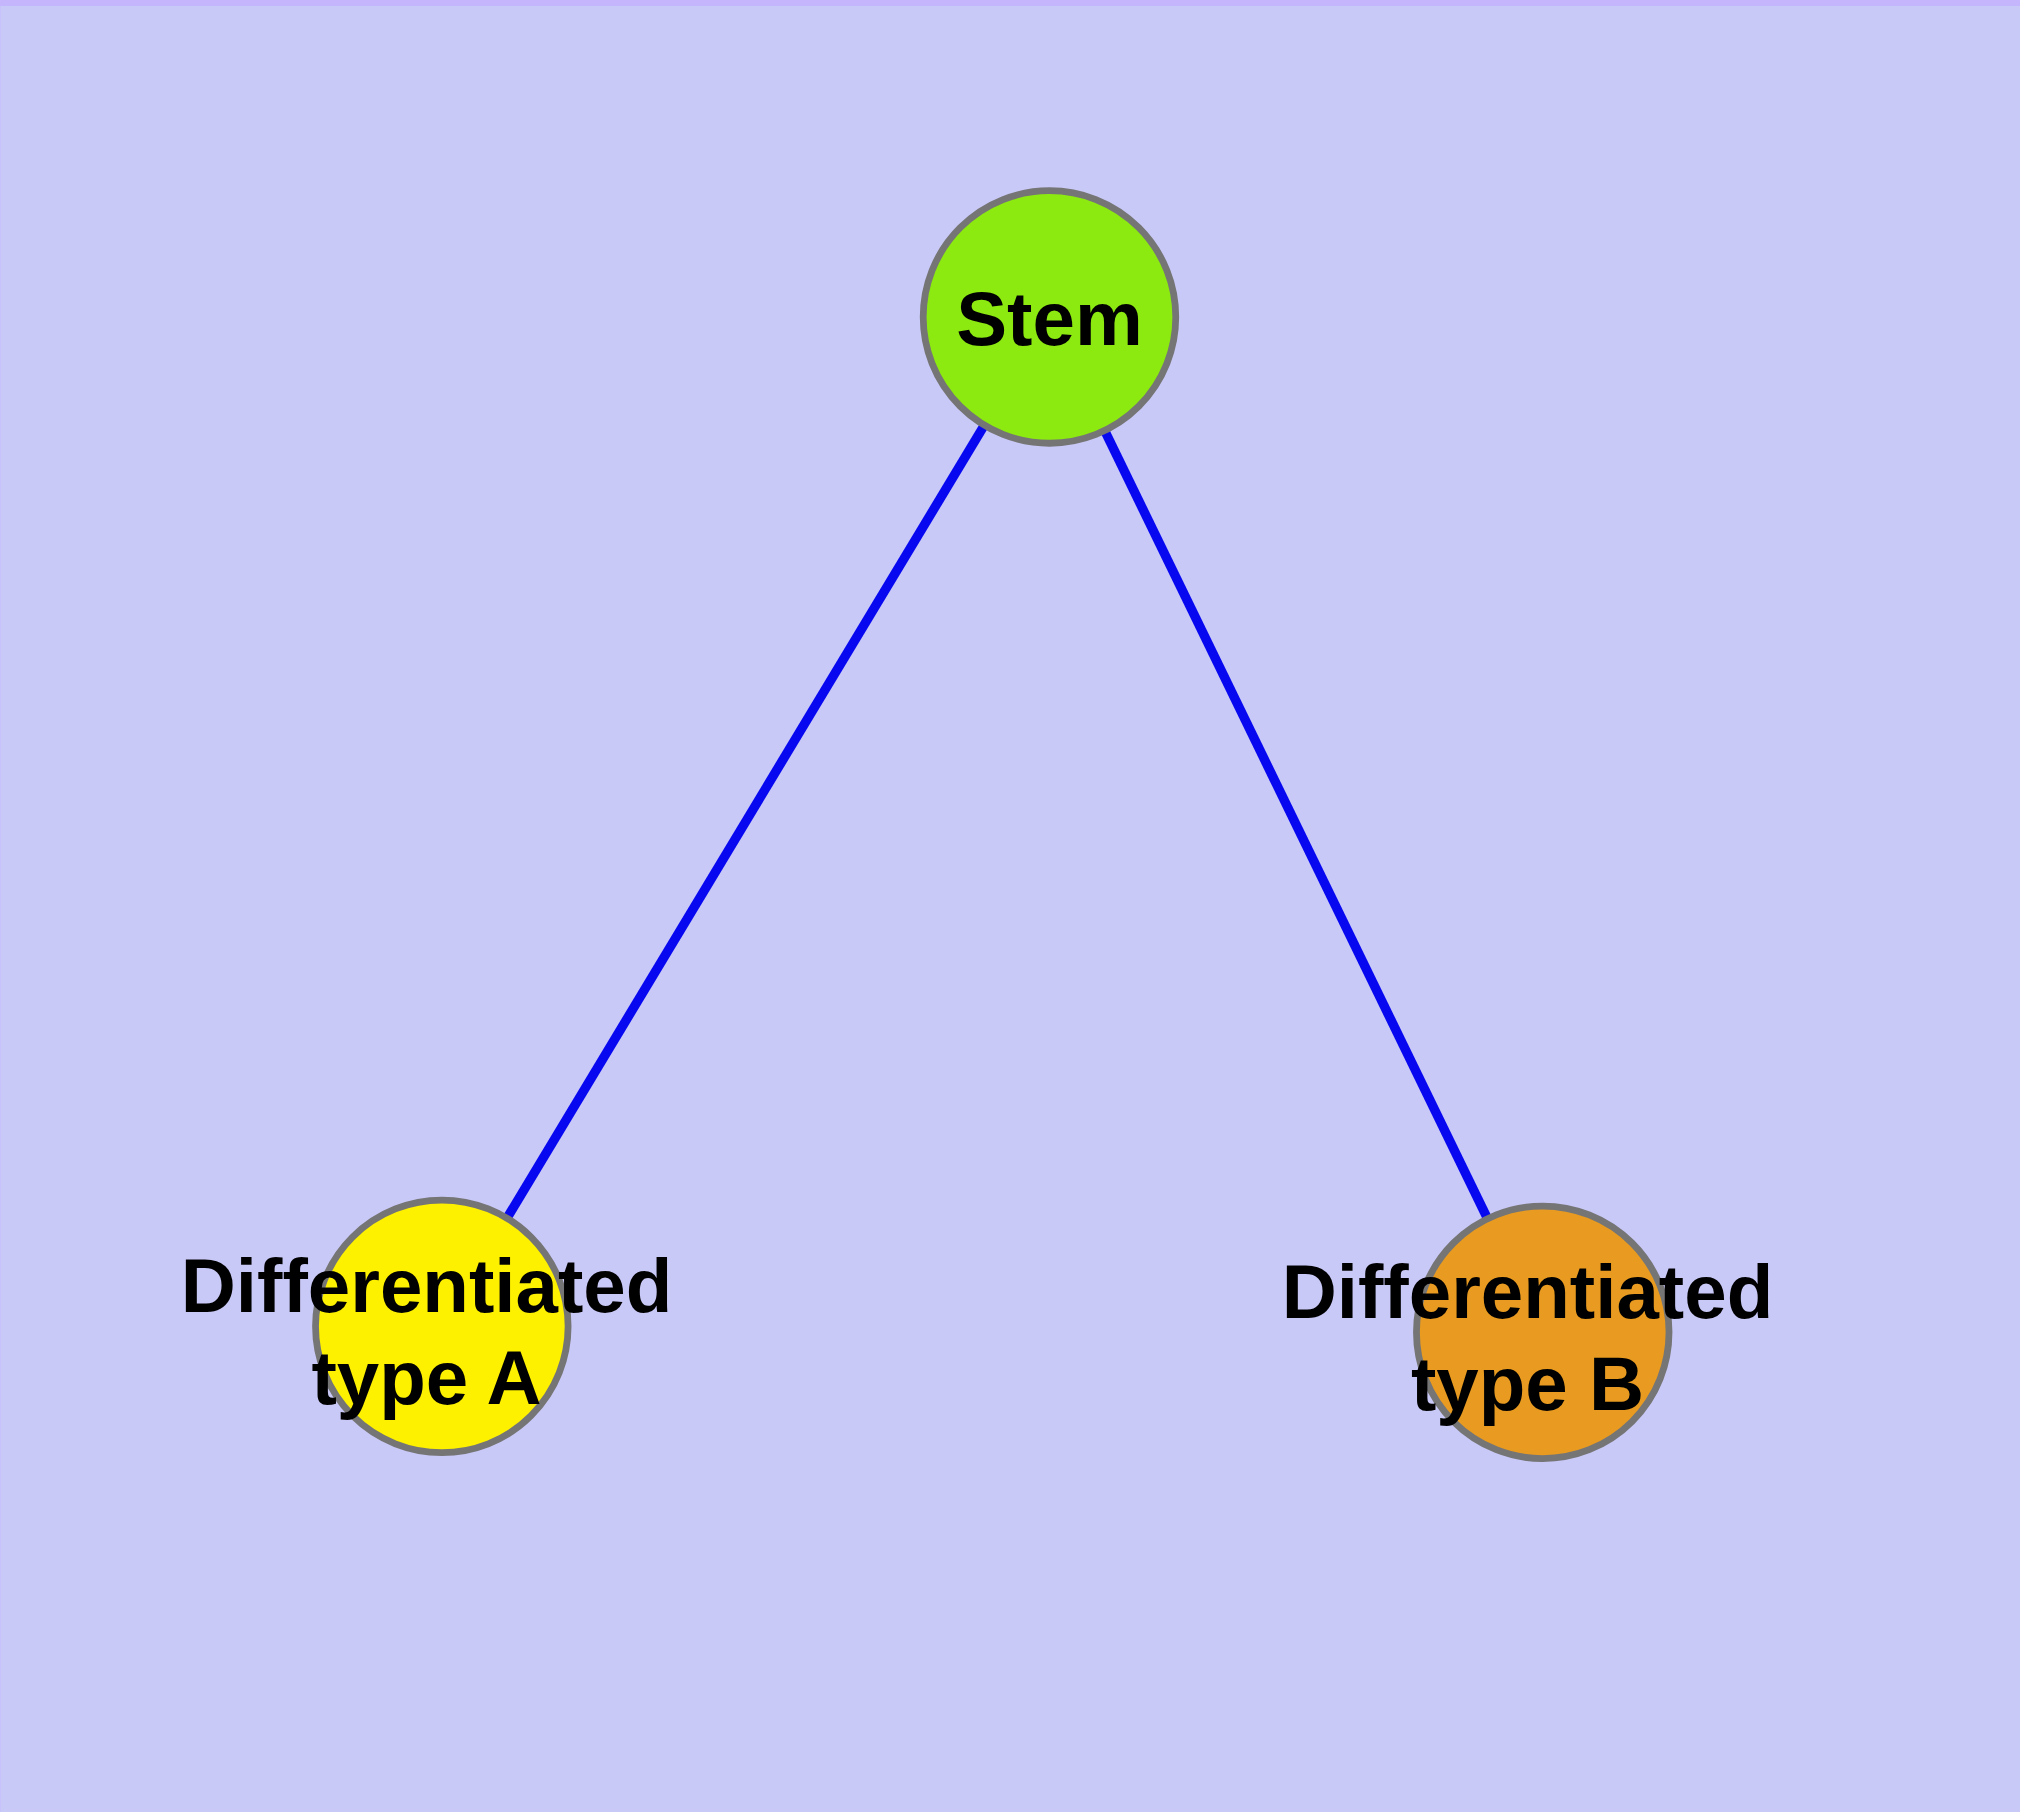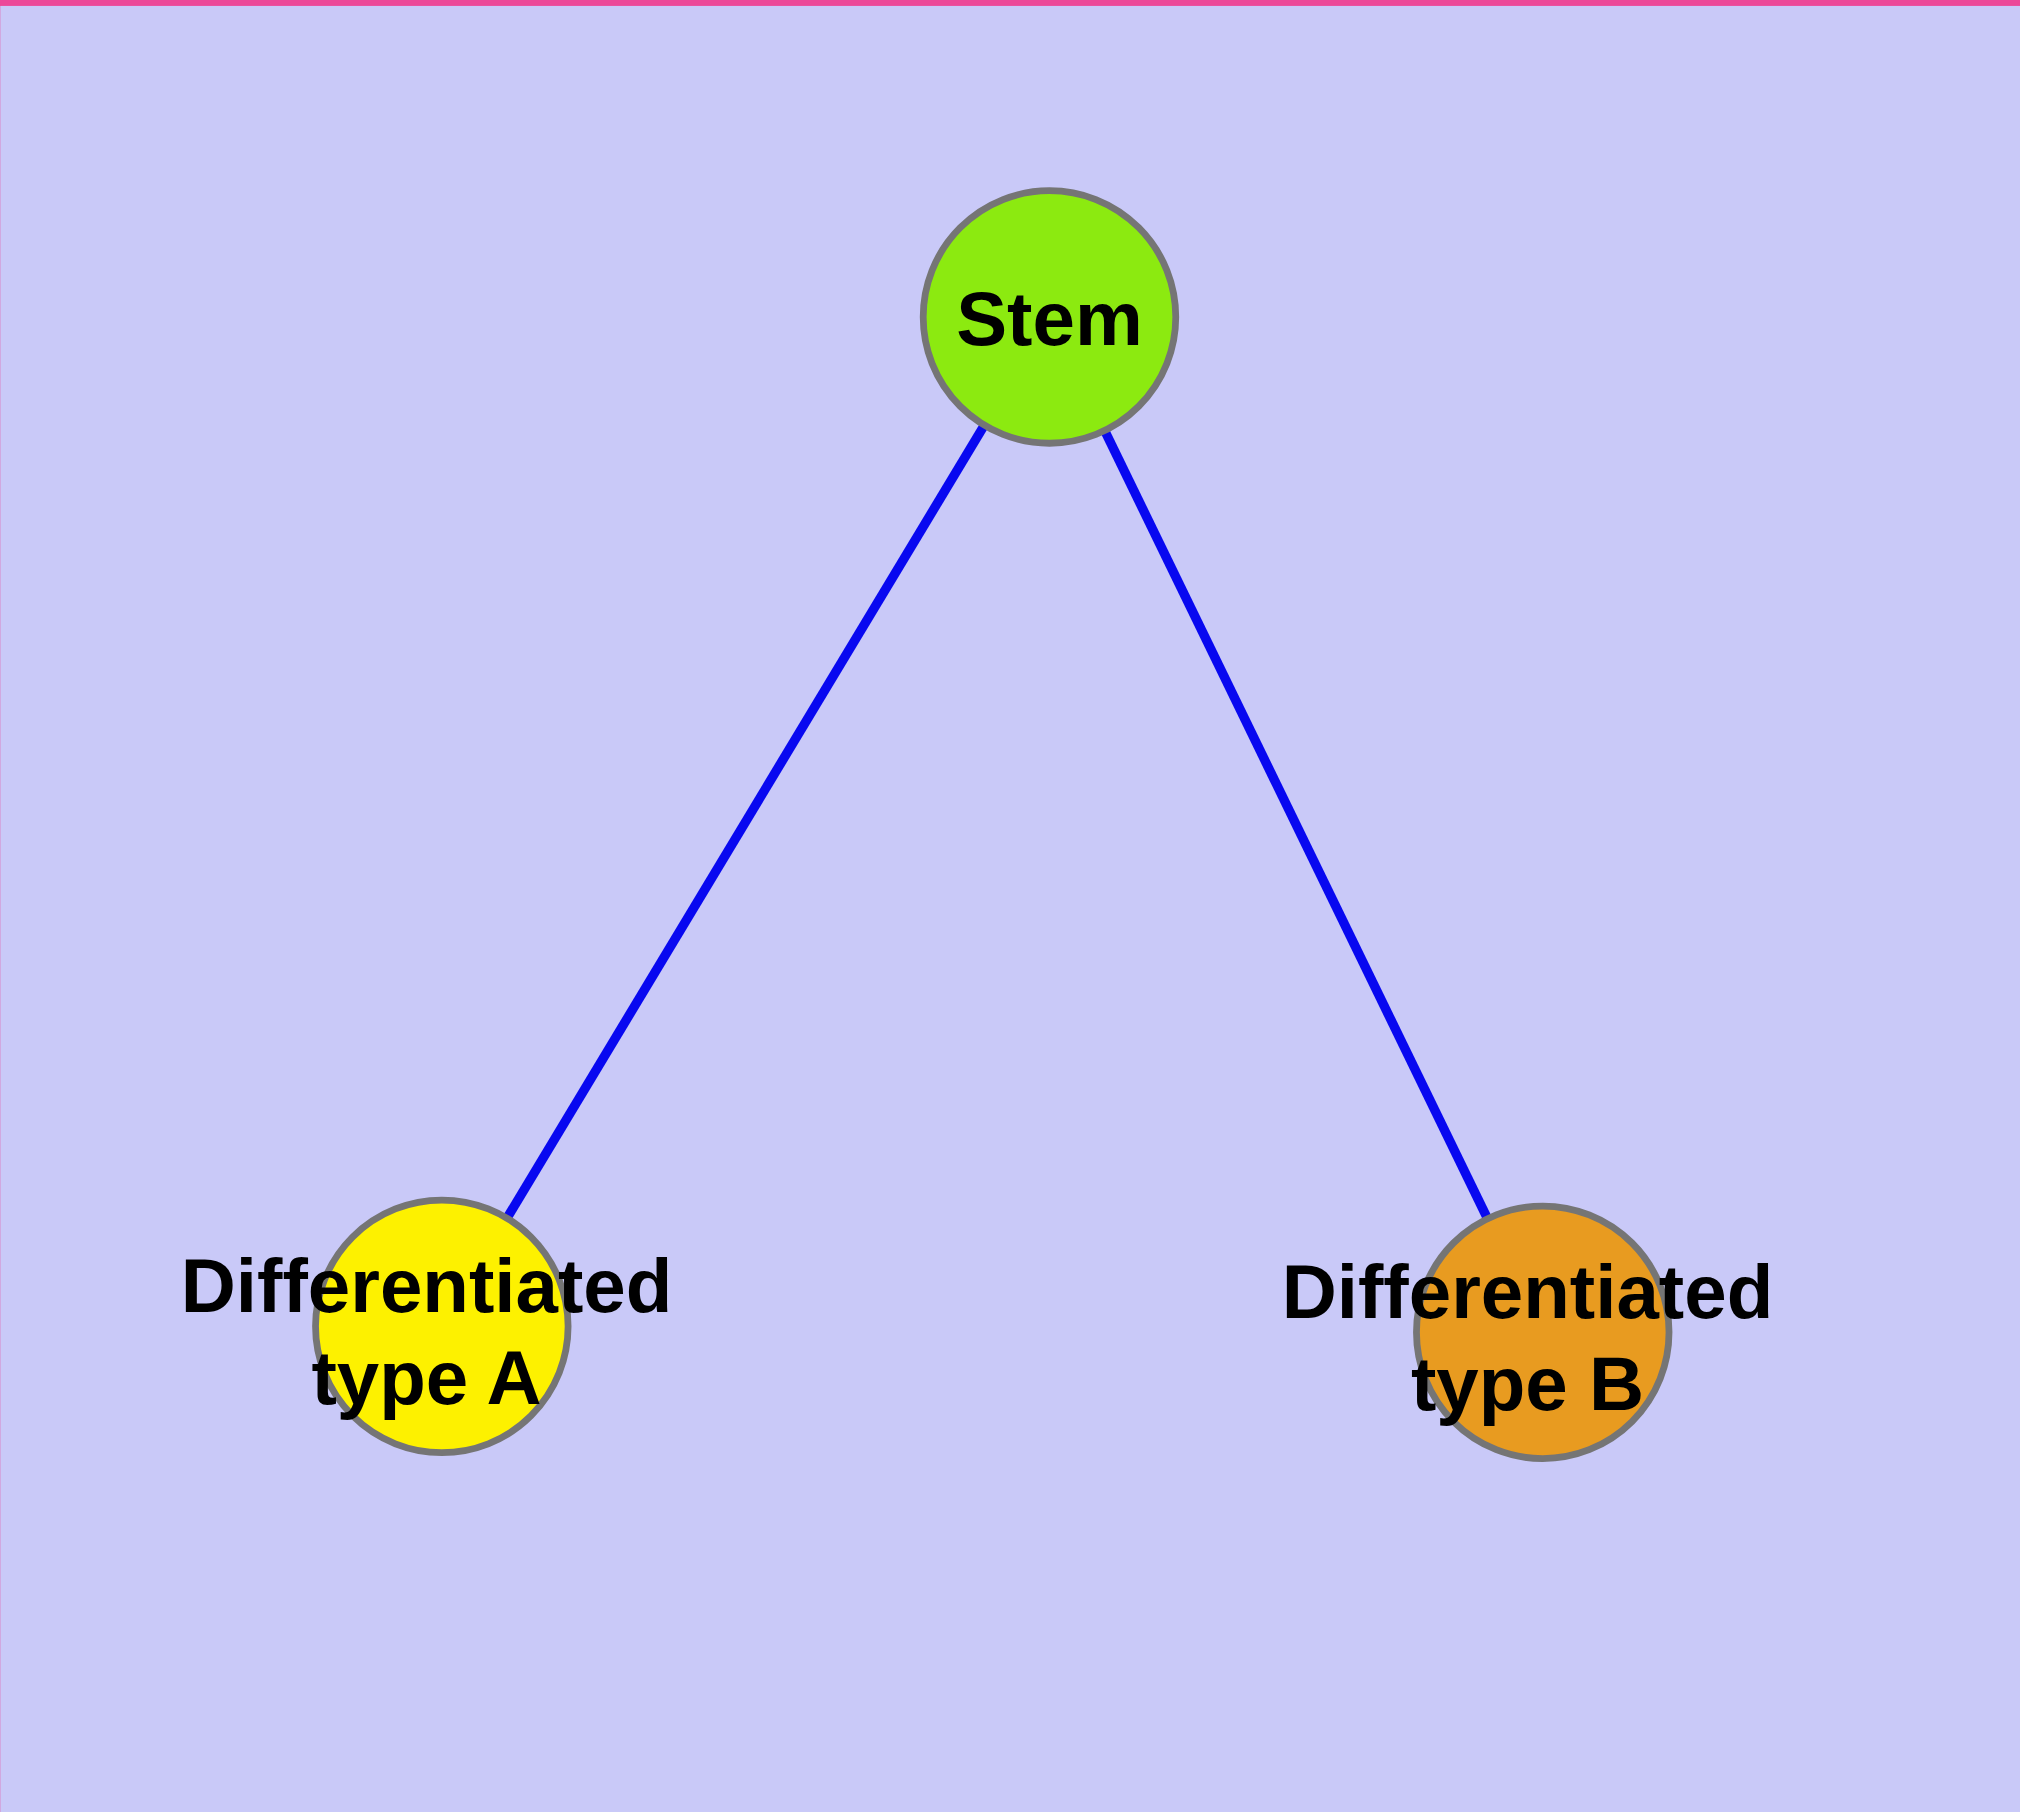--- a/index.html
+++ b/index.html
@@ -1,21 +1,21 @@
 <!DOCTYPE html>
 <html style="font-size:13.6px"><head>
 <meta charset="utf-8">
 <style>
   html, body { margin: 0; padding: 0; }
   body { background: #ffffff; font-family: "Liberation Sans", sans-serif; }
   .page {
     position: relative;
     width: 2021px;
     height: 1812px;
-    background: #ec4899;
+    background: #c4b5fd;
     overflow: hidden;
     text-align: right;
   }
   svg { display: block; width: 100%; height: 100%; }
   .node-label {
     font-family: "Liberation Sans", sans-serif;
     font-weight: bold;
     font-size: 90px;
     fill: #000000;
   }

